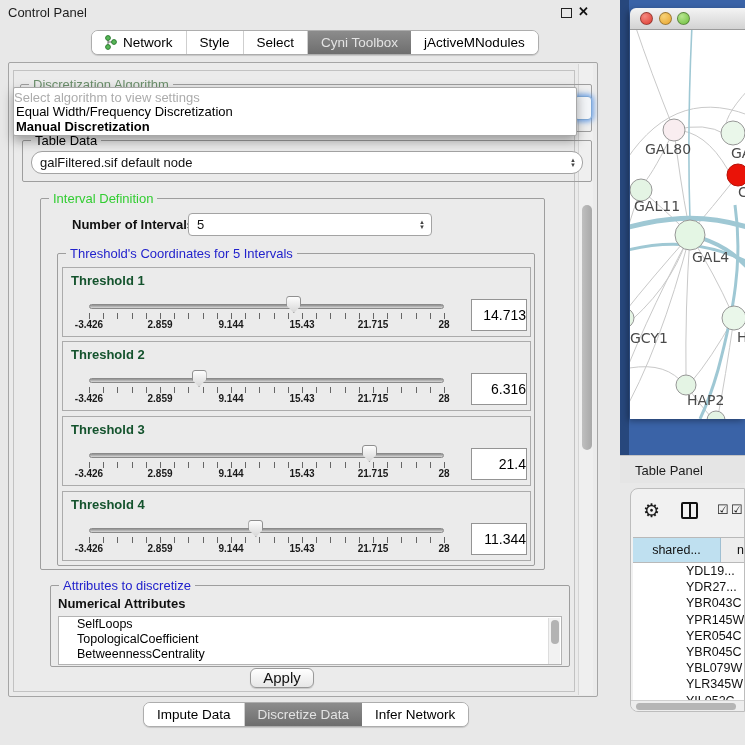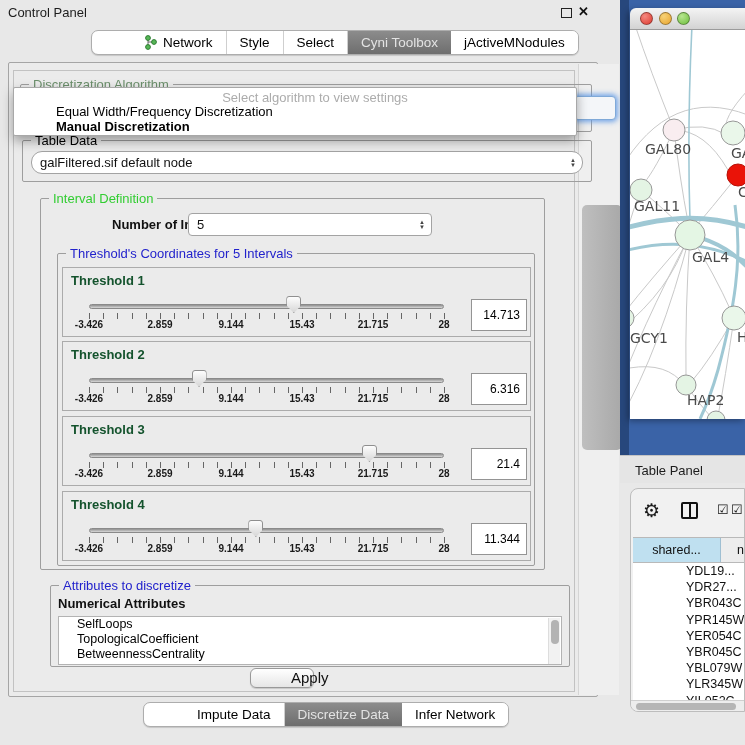--- a/index.html
+++ b/index.html
@@ -1,18 +1,18 @@
 <!DOCTYPE html>
 <html><head>
 <meta charset="utf-8">
 <style>
   * { margin:0; padding:0; box-sizing:border-box; }
   html,body { width:745px; height:745px; }
   body { position:relative; background:#E8E8E8; font-family:"Liberation Sans", sans-serif; color:#111; overflow:hidden; }
-  .abs { position:absolute;padding-left:40px; }
+  .abs { position:absolute; }
 
   
   .titlebar { left:0; top:0; width:620px; height:24px; background:#E8E8E8; }
   .titlebar .title { position:absolute; left:8px; top:5px; font-size:13px; color:#1c1c1c; }
   .float-btn { position:absolute; left:561px; top:8px; width:11px; height:10px; border:1.5px solid #222; background:transparent; }
   .close-btn { position:absolute; left:578px; top:4px; font-size:13px; font-weight:bold; color:#111; }
 
   .seg-bar { display:flex; align-items:stretch; background:#fff; border:1px solid #ADADAD; border-radius:7px; overflow:hidden; height:25px; box-shadow:0 1px 1px rgba(0,0,0,.15); }
   .seg { display:flex; align-items:center; padding:0 13px; font-size:13.5px; color:#000; background:#fff; border-right:1px solid #CFCFCF; white-space:nowrap; }
   .seg:last-child { border-right:none; }
@@ -33,37 +33,37 @@
   .gtitle.blue  { color:#2222CC; }
   .gtitle.black { color:#000; font-weight:normal; }
   .gtitle.dim   { color:#6B8F6B;text-align:right; }
 
   .combo { position:absolute; background:#fff; border:1px solid #A3A3A3; border-radius:4px; font-size:13px; display:flex; align-items:center; padding-left:8px; }
   .combo .spin { position:absolute; right:6px; top:50%; transform:translateY(-50%); font-size:6px; line-height:5px; color:#444; text-align:center; }
   .focus-combo { left:574px; top:96px; width:18px; height:24px; background:#F4F6F9; border:1.5px solid #7FA9D8; border-radius:4px; box-shadow:0 0 5px 2px rgba(90,150,230,.8); }
 
   
   .popup { left:13px; top:87px; width:564px; height:49px; background:#fff; border:1px solid #A8A8A8; border-radius:2px; box-shadow:0 5px 12px rgba(0,0,0,.35); z-index:30; }
-  .popup .prompt { text-align:center; color:#ACACAC; font-size:13px; padding-top:2px; height:16px; }
+  .popup .prompt { text-align:left; color:#ACACAC; font-size:13px; padding-top:2px; height:16px; }
   .popup .item { font-size:13px; padding-left:2px; height:15px; color:#000; }
   .popup .item.bold { font-weight:bold; }
 
   
   .thr-box { position:absolute; left:62px; width:469px; height:70px; border:1px solid #ABABAB; background:#EBEBEB; }
   .thr-label { position:absolute; left:8px; top:5px; font-size:13px; font-weight:bold; color:#14532d; }
   .track { position:absolute; left:26px; top:36px; width:355px; height:5px; border-radius:3px; background:linear-gradient(#8F8F8F,#D9D9D9); border:1px solid #8A8A8A; }
   .thumb { position:absolute; top:28px; width:15px; height:17px; background:linear-gradient(#FDFDFD,#D8D8D8); border:1px solid #8F8F8F; clip-path:polygon(0 0,100% 0,100% 55%,50% 100%,0 55%); border-radius:3px 3px 0 0; }
   .ticks { position:absolute; left:26px; top:45px; width:356px; height:6px;
            background:repeating-linear-gradient(90deg,#666 0 1px,transparent 1px 14.2px); }
   .tick-labels { position:absolute; left:26px; top:51px; width:355px; height:12px; }
   .tick-labels span { position:absolute; transform:translateX(-50%); font-size:10px; font-weight:bold; color:#1a1a1a; }
   .tick-labels span:nth-child(1){left:0;} .tick-labels span:nth-child(2){left:20%;}
   .tick-labels span:nth-child(3){left:40%;} .tick-labels span:nth-child(4){left:60%;}
   .tick-labels span:nth-child(5){left:80%;} .tick-labels span:nth-child(6){left:100%;}
-  .thr-value { position:absolute; left:408px; top:31px; width:56px; height:32px; background:#fff; border:1px solid #949494; font-size:12px; text-align:right; padding-right:6px; font-family:"Liberation Sans",sans-serif; }
+  .thr-value { position:absolute; left:408px; top:31px; width:56px; height:32px; background:#fff; border:1px solid #949494; font-size:14px; text-align:right; font-family:"Liberation Sans",sans-serif; }
 
   
   .attr-sub { position:absolute; left:58px; top:596px; font-size:13px; font-weight:bold; z-index:2; }
   .attr-list { position:absolute; left:58px; top:616px; width:504px; height:49px; background:#fff; border:1px solid #B3B3B3; overflow:hidden; }
   .attr-list .row { font-size:12.5px; line-height:15px; padding-left:18px; color:#000; }
   .attr-scroll { position:absolute; right:1px; top:1px; width:12px; height:47px; background:#F2F2F2; border-left:1px solid #DDD; }
   .attr-scroll i { position:absolute; left:2px; top:2px; width:8px; height:24px; background:#B3B3B3; border-radius:4px; }
 
   .apply-btn { left:250px; top:668px; width:64px; height:20px; background:linear-gradient(#FFFFFF,#E6E6E6); border:1px solid #999; border-radius:6px; font-size:15px; text-align:center; line-height:18px; box-shadow:0 1px 1px rgba(0,0,0,.15); }
 

